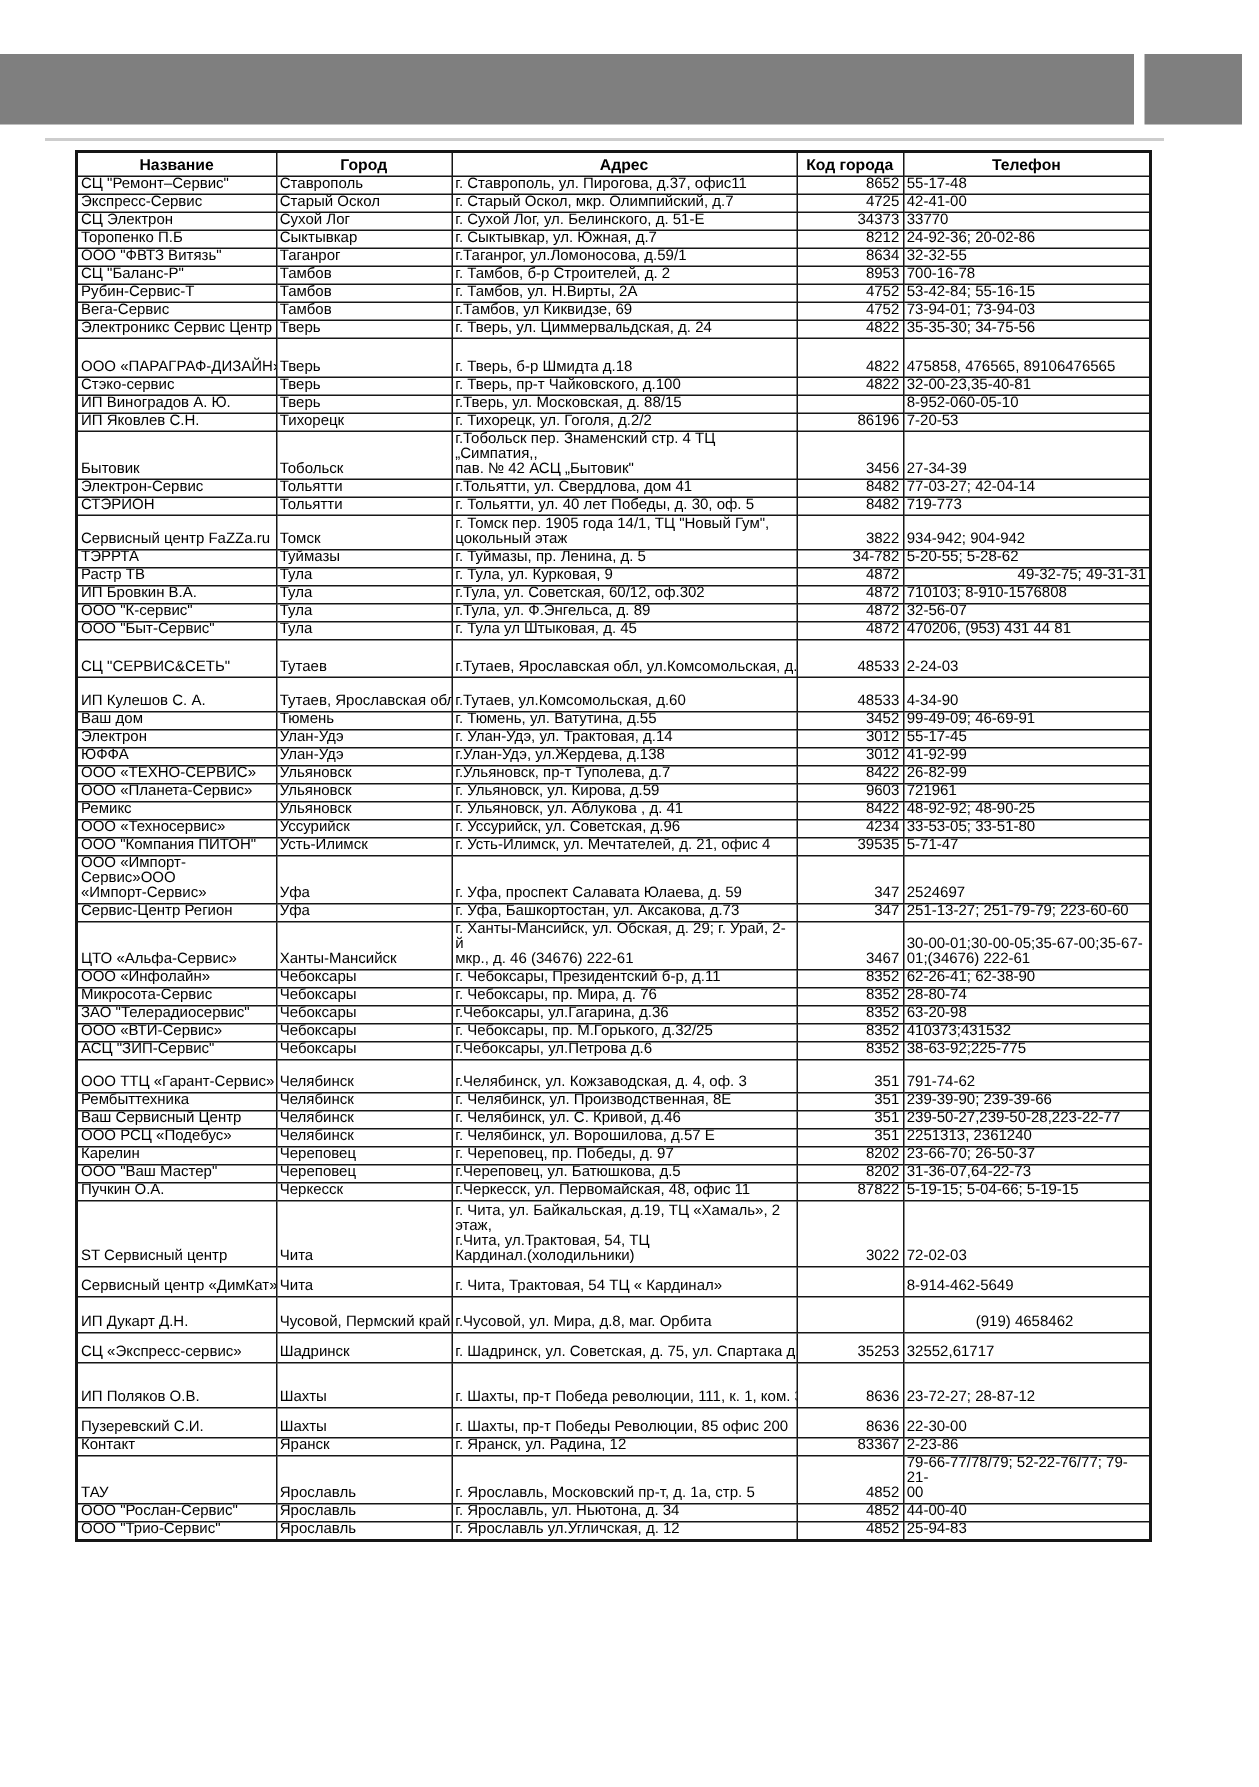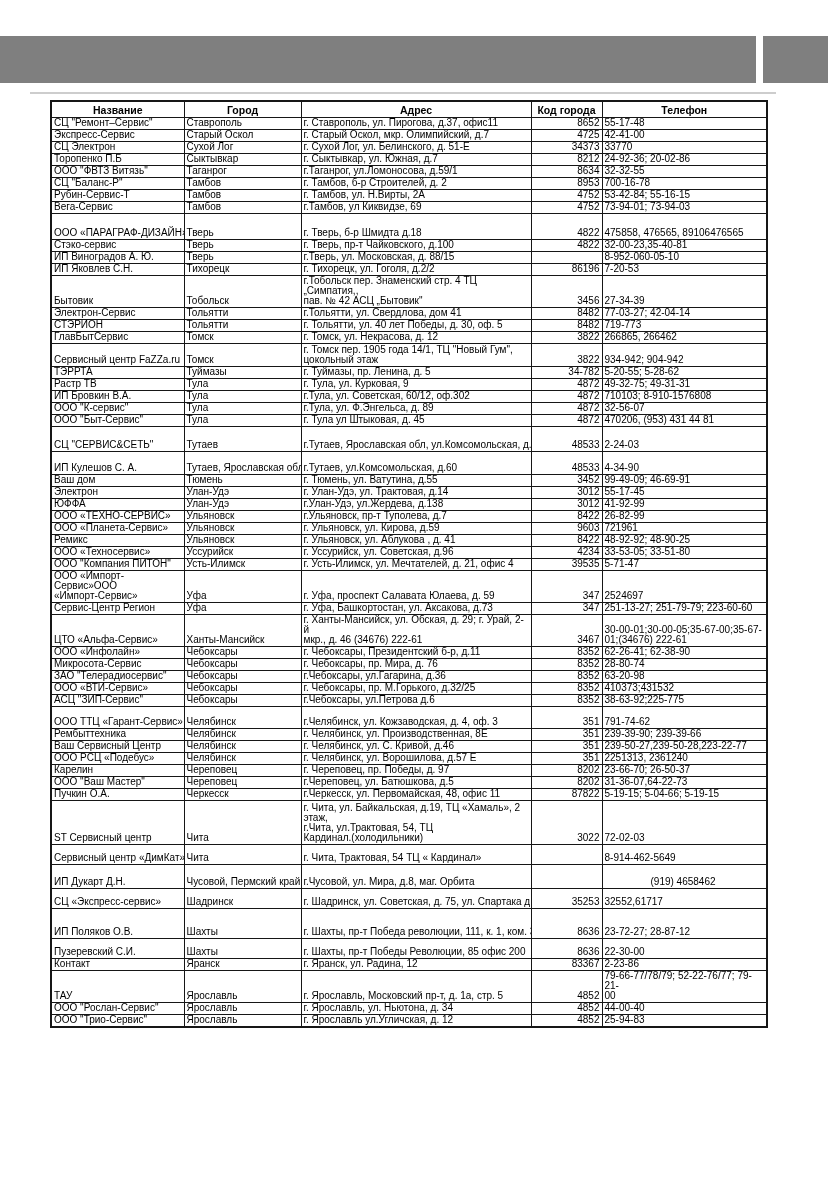--- a/index.html
+++ b/index.html
@@ -129,20 +129,27 @@
           <td class="c-code" style="white-space: nowrap;">4752</td>
           <td class="c-phone" style="white-space: nowrap;">53-42-84; 55-16-15</td>
         </tr>
         <tr>
           <td class="c-name" style="white-space: nowrap;">Вега-Сервис</td>
           <td class="c-city" style="white-space: nowrap;">Тамбов</td>
           <td class="c-address" style="white-space: nowrap;">г.Тамбов, ул Киквидзе, 69</td>
           <td class="c-code" style="white-space: nowrap;">4752</td>
           <td class="c-phone" style="white-space: nowrap;">73-94-01; 73-94-03</td>
         </tr>
+        <tr>
+          <td class="c-name" style="white-space: nowrap;">Электроникс Сервис Центр</td>
+          <td class="c-city" style="white-space: nowrap;">Тверь</td>
+          <td class="c-address" style="white-space: nowrap;">г. Тверь, ул. Циммервальдская, д. 24</td>
+          <td class="c-code" style="white-space: nowrap;">4822</td>
+          <td class="c-phone" style="white-space: nowrap;">35-35-30; 34-75-56</td>
+        </tr>
         <tr style="height: 26px;">
           <td class="c-name" style="white-space: nowrap;">ООО «ПАРАГРАФ-ДИЗАЙН»</td>
           <td class="c-city" style="white-space: nowrap;">Тверь</td>
           <td class="c-address" style="white-space: nowrap;">г. Тверь, б-р Шмидта д.18</td>
           <td class="c-code" style="white-space: nowrap;">4822</td>
           <td class="c-phone" style="white-space: nowrap;">475858, 476565, 89106476565</td>
         </tr>
         <tr>
           <td class="c-name" style="white-space: nowrap;">Стэко-сервис</td>
           <td class="c-city" style="white-space: nowrap;">Тверь</td>
@@ -179,48 +186,41 @@
           <td class="c-code" style="white-space: nowrap;">8482</td>
           <td class="c-phone" style="white-space: nowrap;">77-03-27; 42-04-14</td>
         </tr>
         <tr>
           <td class="c-name" style="white-space: nowrap;">СТЭРИОН</td>
           <td class="c-city" style="white-space: nowrap;">Тольятти</td>
           <td class="c-address" style="white-space: nowrap;">г. Тольятти, ул. 40 лет Победы, д. 30, оф. 5</td>
           <td class="c-code" style="white-space: nowrap;">8482</td>
           <td class="c-phone" style="white-space: nowrap;">719-773</td>
         </tr>
-        <tr>
-          <td class="c-name" style="white-space: nowrap;">ГлавБытСервис</td>
-          <td class="c-city" style="white-space: nowrap;">Томск</td>
-          <td class="c-address" style="white-space: nowrap;">г. Томск, ул. Некрасова, д. 12</td>
-          <td class="c-code" style="white-space: nowrap;">3822</td>
-          <td class="c-phone" style="white-space: nowrap;">266865,  266462</td>
-        </tr>
         <tr style="height: 23px;">
           <td class="c-name" style="white-space: nowrap;">Сервисный центр FaZZa.ru</td>
           <td class="c-city" style="white-space: nowrap;">Томск</td>
           <td class="c-address" style="white-space: pre-line;">г. Томск пер. 1905 года 14/1, ТЦ "Новый Гум",
 цокольный этаж</td>
           <td class="c-code" style="white-space: nowrap;">3822</td>
           <td class="c-phone" style="white-space: nowrap;">934-942; 904-942</td>
         </tr>
         <tr>
           <td class="c-name" style="white-space: nowrap;">ТЭРРТА</td>
           <td class="c-city" style="white-space: nowrap;">Туймазы</td>
           <td class="c-address" style="white-space: nowrap;">г. Туймазы, пр. Ленина, д. 5</td>
           <td class="c-code" style="white-space: nowrap;">34-782</td>
           <td class="c-phone" style="white-space: nowrap;">5-20-55; 5-28-62</td>
         </tr>
         <tr>
           <td class="c-name" style="white-space: nowrap;">Растр ТВ</td>
           <td class="c-city" style="white-space: nowrap;">Тула</td>
           <td class="c-address" style="white-space: nowrap;">г. Тула, ул. Курковая, 9</td>
           <td class="c-code" style="white-space: nowrap;">4872</td>
-          <td class="c-phone" style="white-space: nowrap;">49-32-75; 49-31-31</td>
+          <td class="c-phone" style="white-space: nowrap; text-align: right;">49-32-75; 49-31-31</td>
         </tr>
         <tr>
           <td class="c-name" style="white-space: nowrap;">ИП Бровкин В.А.</td>
           <td class="c-city" style="white-space: nowrap;">Тула</td>
           <td class="c-address" style="white-space: nowrap;">г.Тула, ул. Советская, 60/12, оф.302</td>
           <td class="c-code" style="white-space: nowrap;">4872</td>
           <td class="c-phone" style="white-space: nowrap;">710103; 8-910-1576808</td>
         </tr>
         <tr>
           <td class="c-name" style="white-space: nowrap;">ООО "К-сервис"</td>

